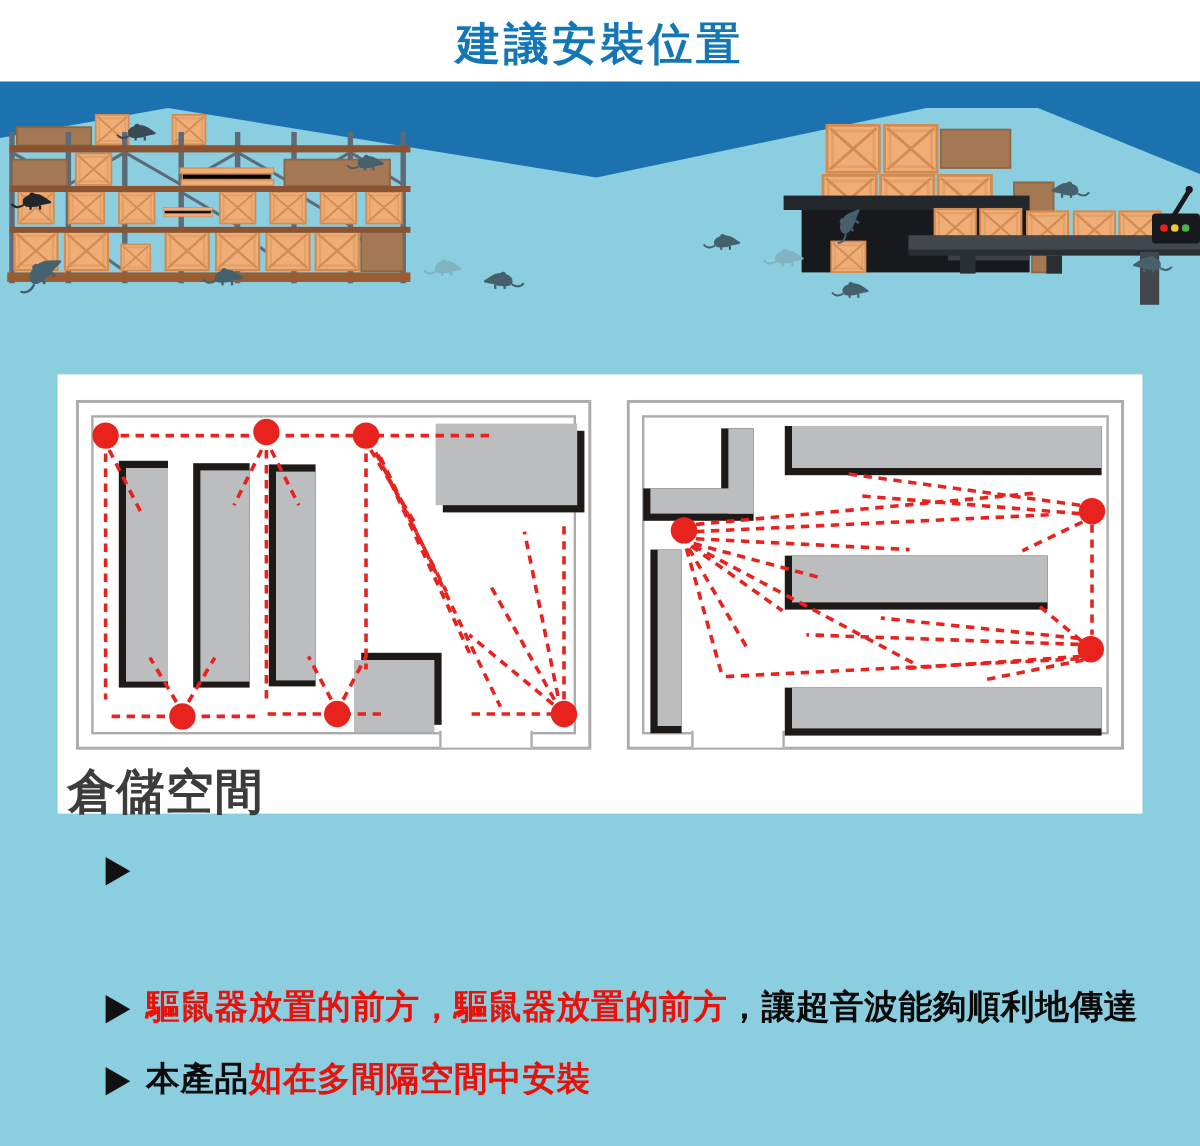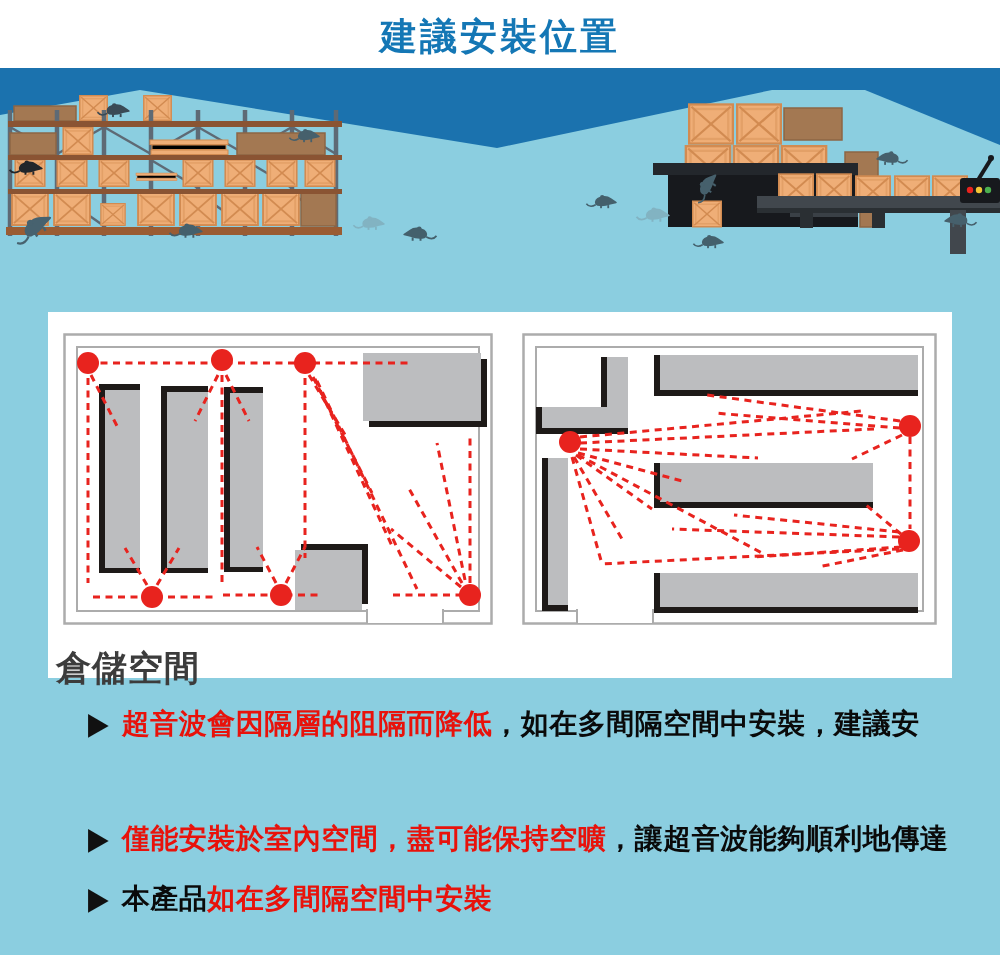--- a/index.html
+++ b/index.html
@@ -8,21 +8,21 @@
 
   
   #top-white{position:absolute;left:0;top:0;width:1000px;height:68px;background:#ffffff;}
   #page-title{position:absolute;left:0;top:12px;width:1000px;text-align:center;
     font-size:37px;font-weight:bold;letter-spacing:3px;color:#1477B5;}
   #scene{position:absolute;left:0;top:60px;}
 
   
   #plan-panel{position:absolute;left:48px;top:312px;width:904px;height:366px;background:#ffffff;}
   .plan-svg{position:absolute;}
-  .plan-label{position:absolute;top:320px;font-size:35px;font-weight:bold;color:#3C3C3C;letter-spacing:1px;margin-top:13px;}
+  .plan-label{position:absolute;top:320px;font-size:40px;font-weight:bold;color:#3C3C3C;letter-spacing:1px;}
   #label-left{left:8px;}
   #label-right{right:14px;}
 
   .wall{fill:#ffffff;stroke:#ACACAC;}
   .obs{fill:#BCBDBF;}
   .shadow{fill:#1E1A18;}
   .ray{stroke:#E8231E;stroke-width:3;stroke-dasharray:7 5.5;fill:none;}
   .dot{fill:#E8231E;}
 
   
@@ -302,27 +302,26 @@
         <circle class="dot" cx="387" cy="208" r="11"></circle>
       </g>
     </svg>
 
     <div class="plan-label" id="label-left">倉儲空間</div>
   </div>
 
   <div class="bullet" id="bullet-1">
     <div class="marker">▶</div>
     <div class="btext">
-      <div><span class="red">超音波會因隔層的阻隔而降低</span><span>，如在多間隔空間中安裝，建議安</span></div>
     </div>
   </div>
 
   <div class="bullet" id="bullet-2">
     <div class="marker">▶</div>
-    <div class="btext"><span class="red">僅能安裝於室內空間，盡可能保持空曠</span><span>，讓超音波能夠順利地傳達</span></div>
+    <div class="btext"><span class="red">驅鼠器放置的前方，驅鼠器放置的前方</span><span>，讓超音波能夠順利地傳達</span></div>
   </div>
 
   <div class="bullet" id="bullet-3">
     <div class="marker">▶</div>
     <div class="btext"><span>本產品</span><span class="red">如在多間隔空間中安裝</span></div>
   </div>
 
 </div>
 
 </body></html>

